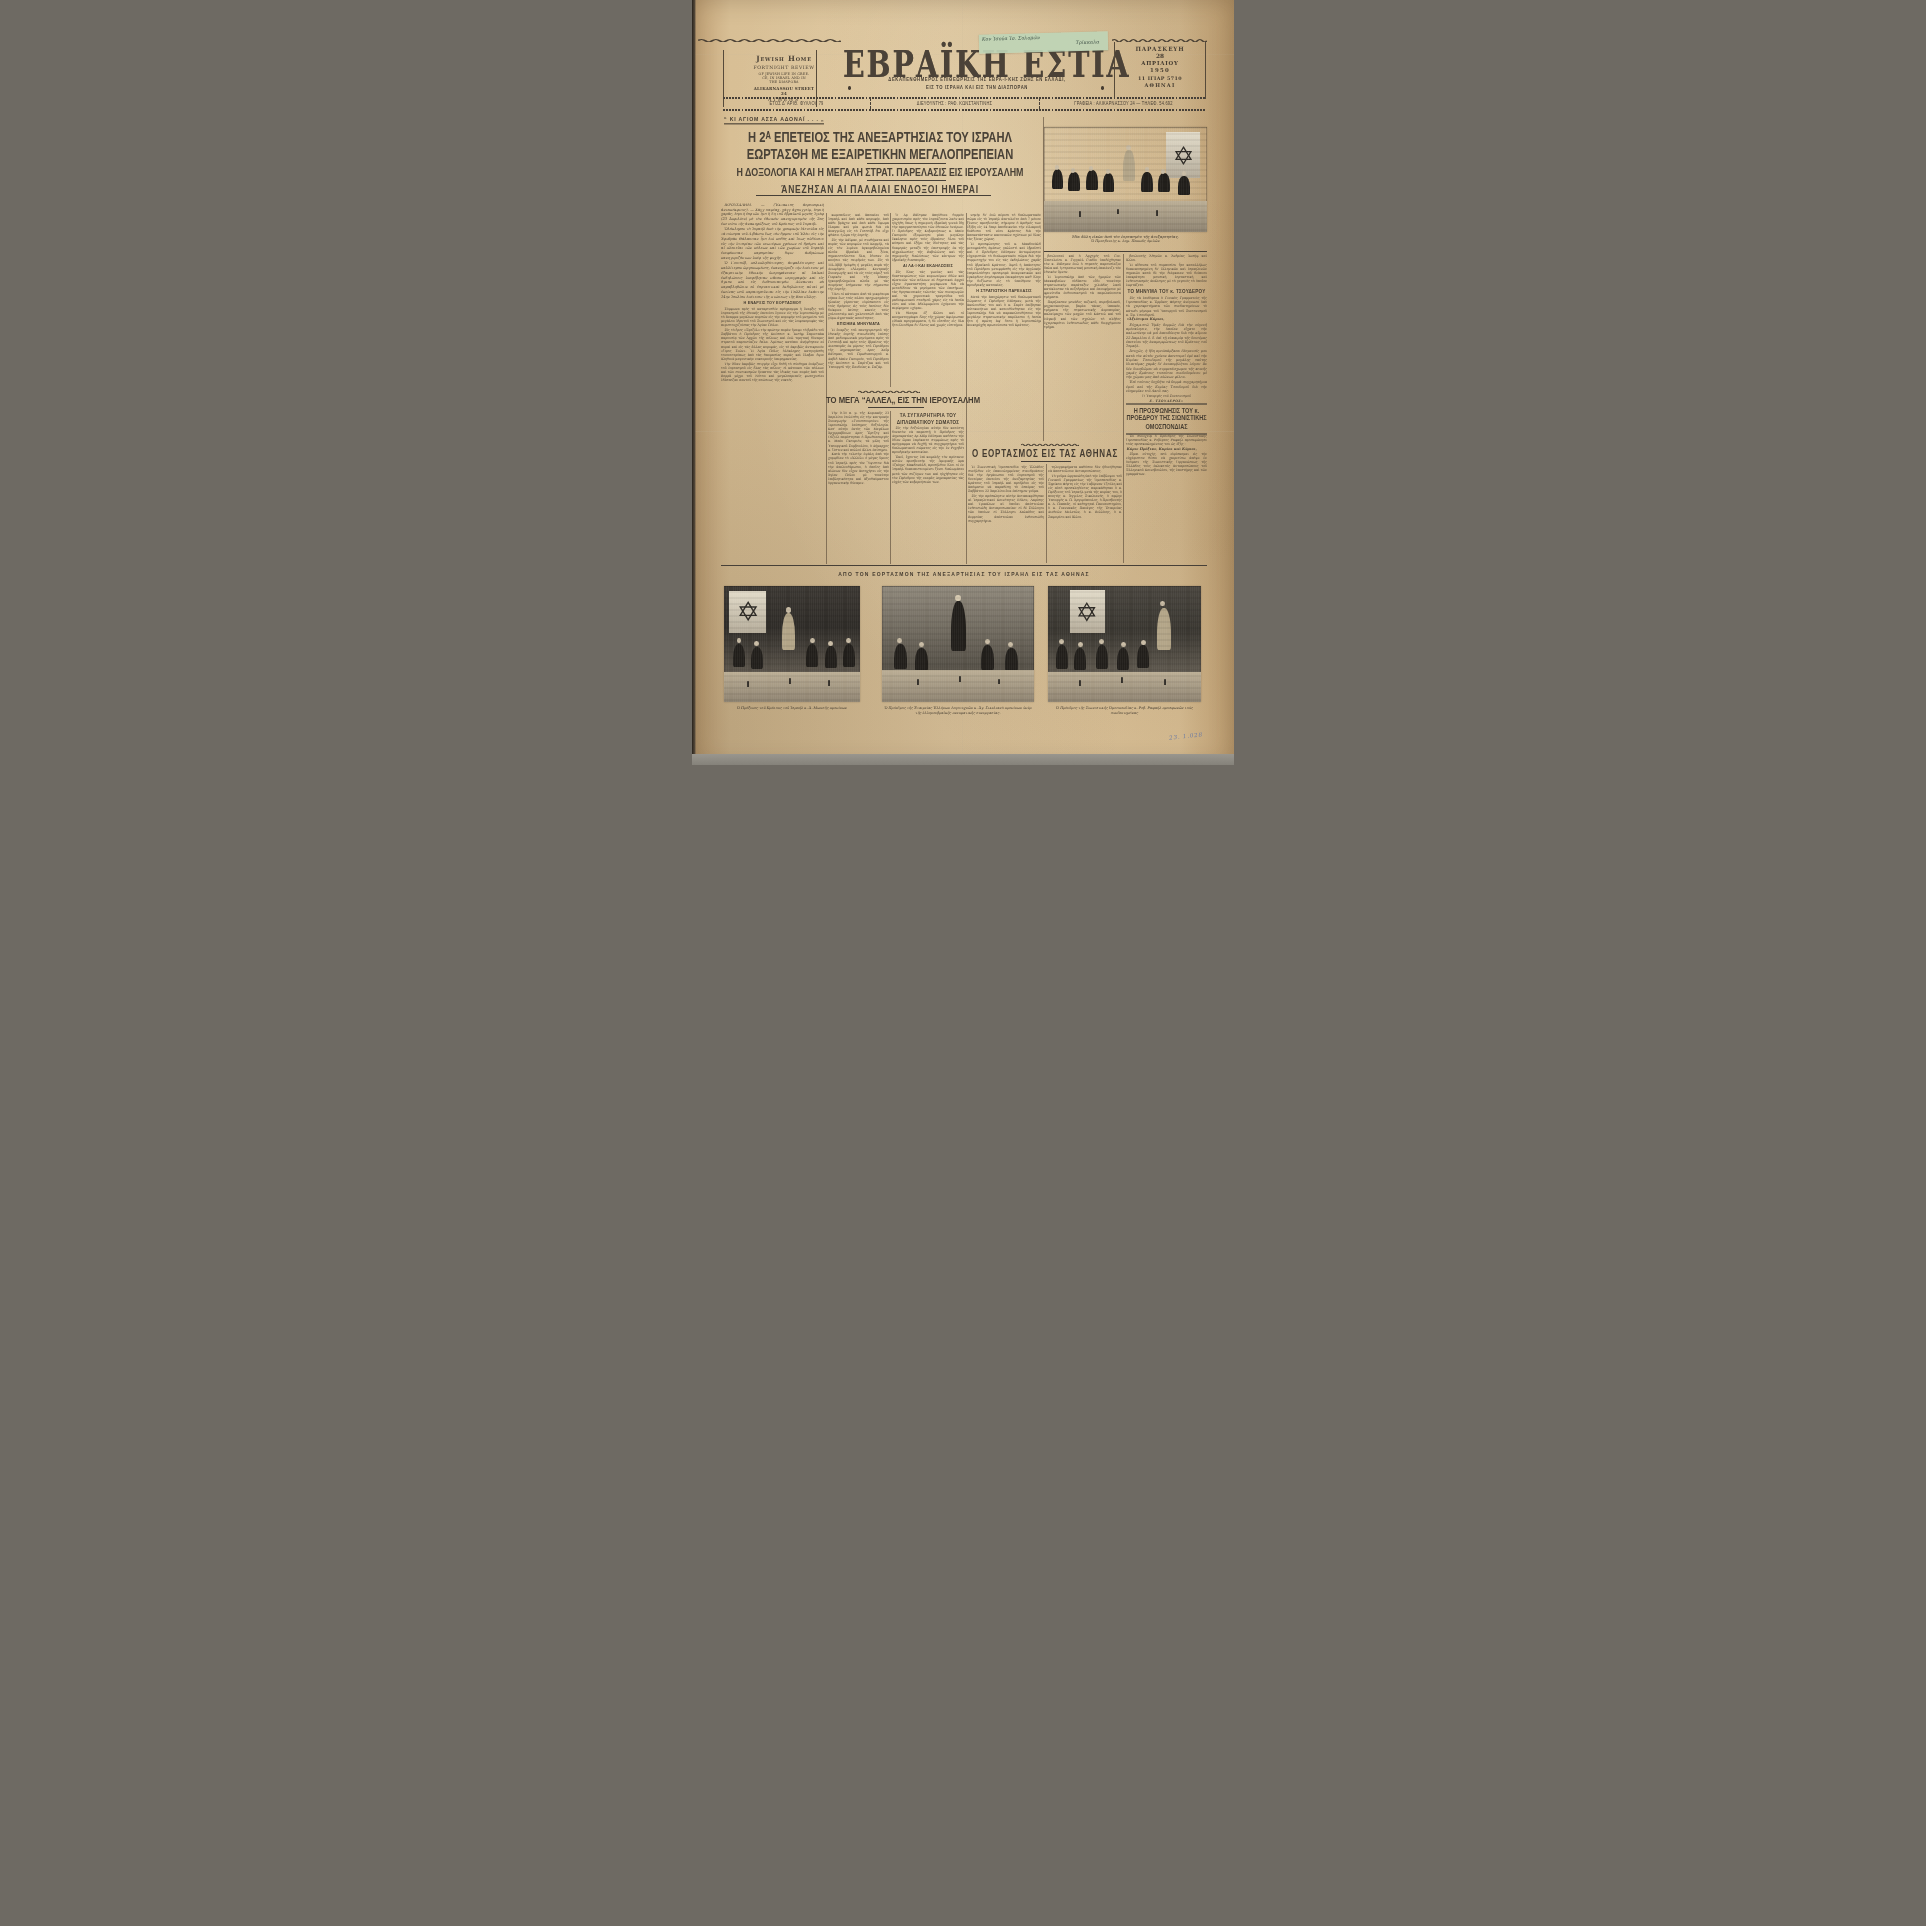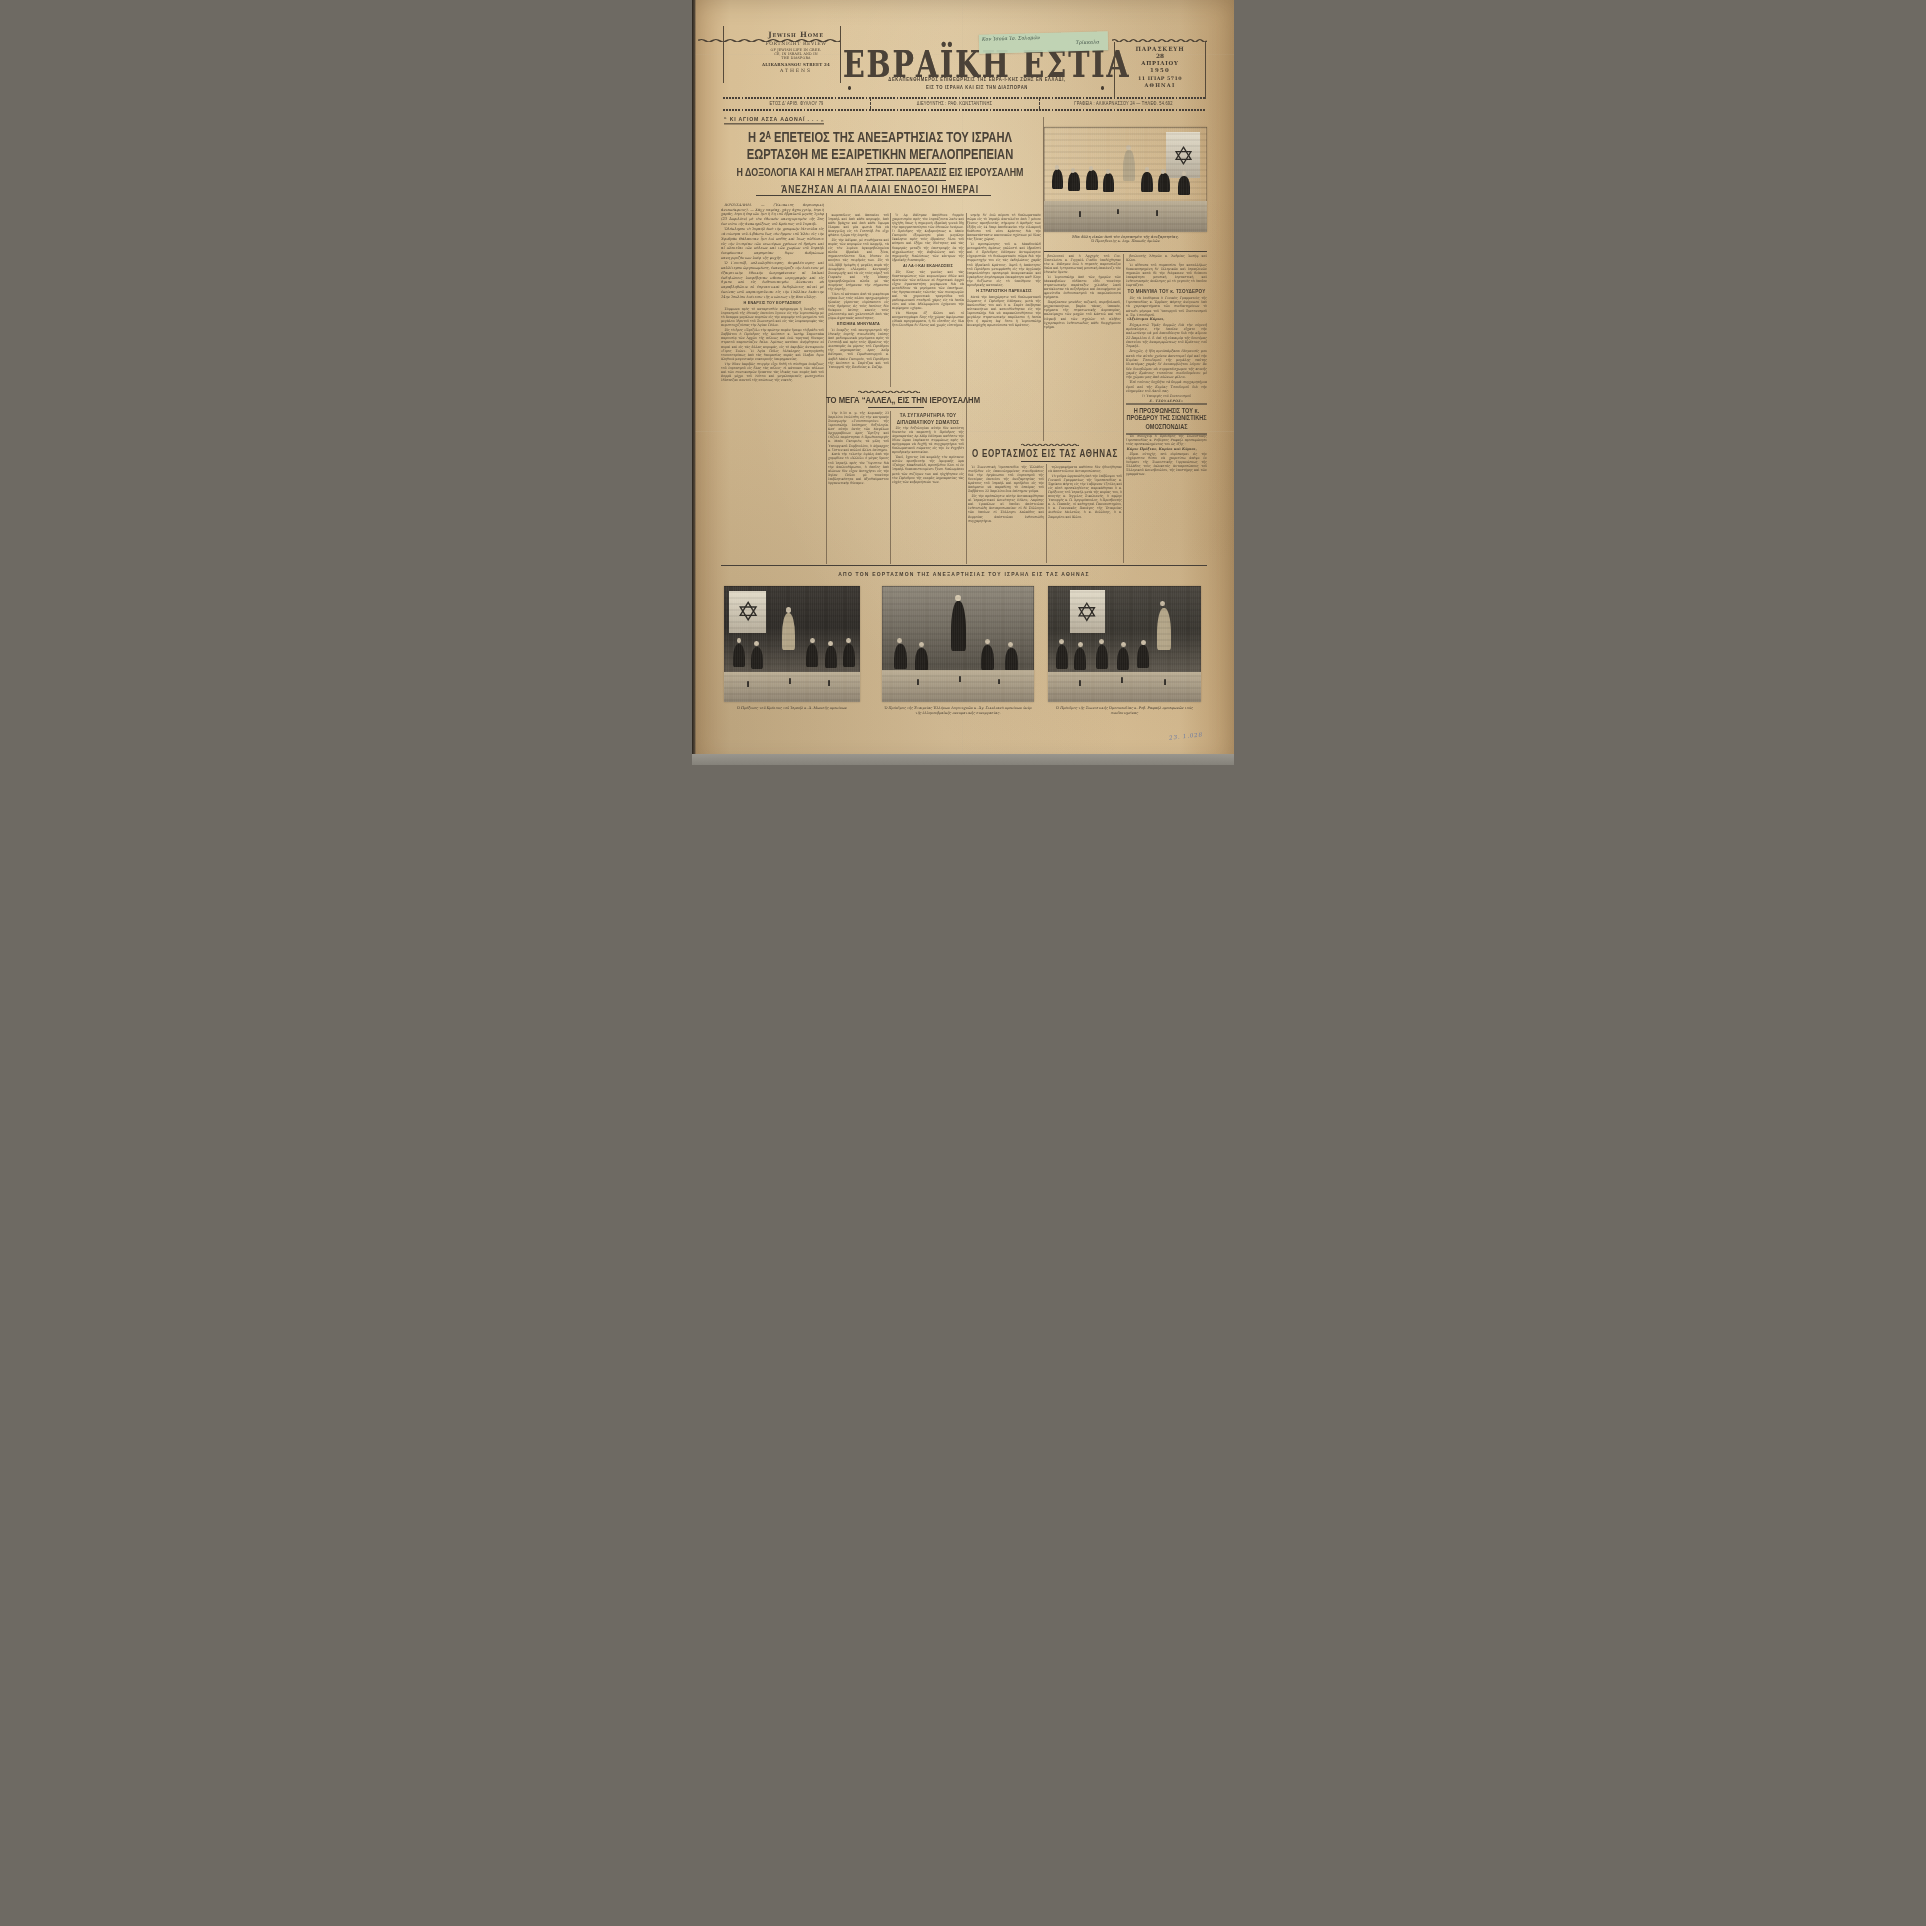--- a/index.html
+++ b/index.html
@@ -91,21 +91,21 @@
     <svg class="wave" viewBox="0 0 100 8" preserveAspectRatio="none">
         <path d="M0 6 Q2.5 0.5 5 6 T10 6 T15 6 T20 6 T25 6 T30 6 T35 6 T40 6 T45 6 T50 6 T55 6 T60 6 T65 6 T70 6 T75 6 T80 6 T85 6 T90 6 T95 6 T100 6" fill="none" stroke="#4a4034" stroke-width="2.4"></path>
       </svg>
   </div>
   <div class="wavy abs" style="left:420px;top:38px;width:95px;">
     <svg class="wave" viewBox="0 0 100 8" preserveAspectRatio="none">
         <path d="M0 6 Q2.5 0.5 5 6 T10 6 T15 6 T20 6 T25 6 T30 6 T35 6 T40 6 T45 6 T50 6 T55 6 T60 6 T65 6 T70 6 T75 6 T80 6 T85 6 T90 6 T95 6 T100 6" fill="none" stroke="#4a4034" stroke-width="2.4"></path>
       </svg>
   </div>
 
-  <div class="hbox" style="left:31px;top:26px;width:118px;height:57px;padding-left:28px;">
+  <div class="hbox" style="left:31px;top:50px;width:94px;height:57px;padding-left:28px;">
     <div style="font-variant:small-caps;font-size:7.3px;font-weight:bold;color:#4a4136;letter-spacing:0.8px;">Jewish Home</div>
     <div style="font-size:4.6px;letter-spacing:0.6px;margin-top:1.9px;color:#4a4136;">FORTNIGHT REVIEW</div>
     <div style="font-size:3.3px;margin-top:2.3px;letter-spacing:0.2px;">OF JEWISH LIFE IN GREE-</div>
     <div style="font-size:3.3px;letter-spacing:0.2px;">CE, IN ISRAEL AND IN</div>
     <div style="font-size:3.3px;letter-spacing:0.2px;">THE DIASPORA</div>
     <div style="font-size:4px;margin-top:1.9px;letter-spacing:0.2px;font-weight:bold;">ALIKARNASSOU STREET 24</div>
     <div style="font-size:4.6px;margin-top:1.5px;letter-spacing:1.9px;">ATHENS</div>
   </div>
 
   <div class="mast" style="left:151px;top:41px;width:268px;">ΕΒΡΑΪΚΗ ΕΣΤΙΑ</div>

